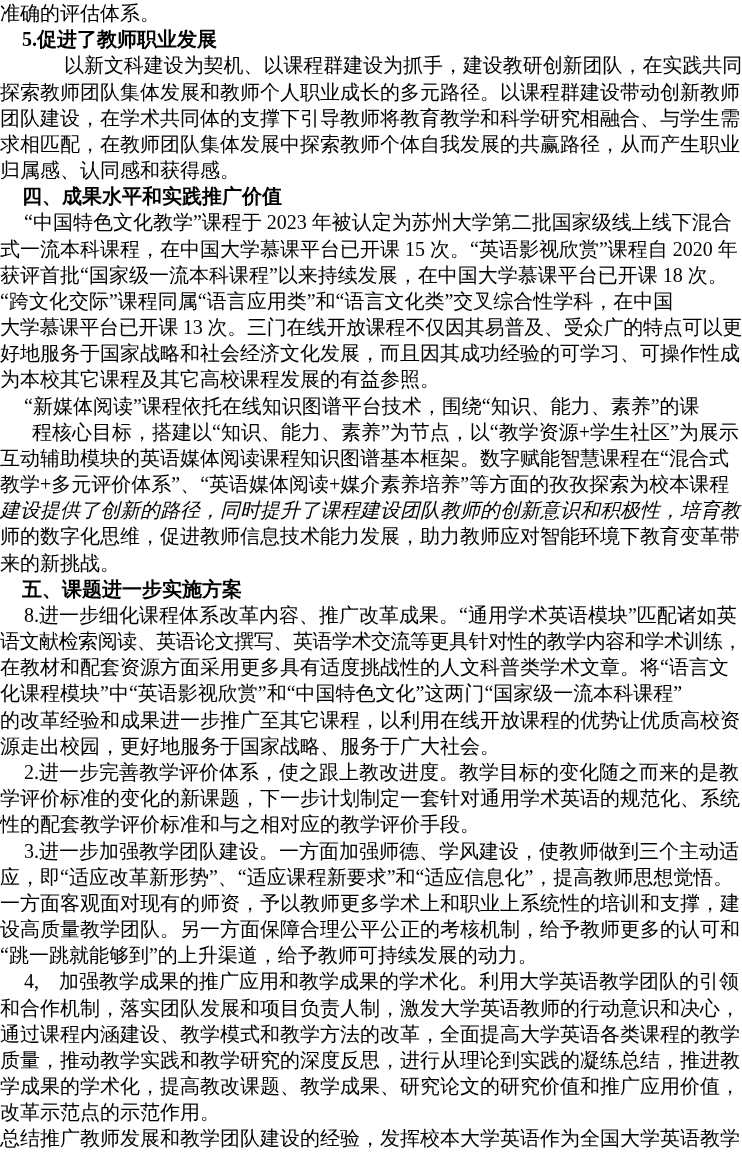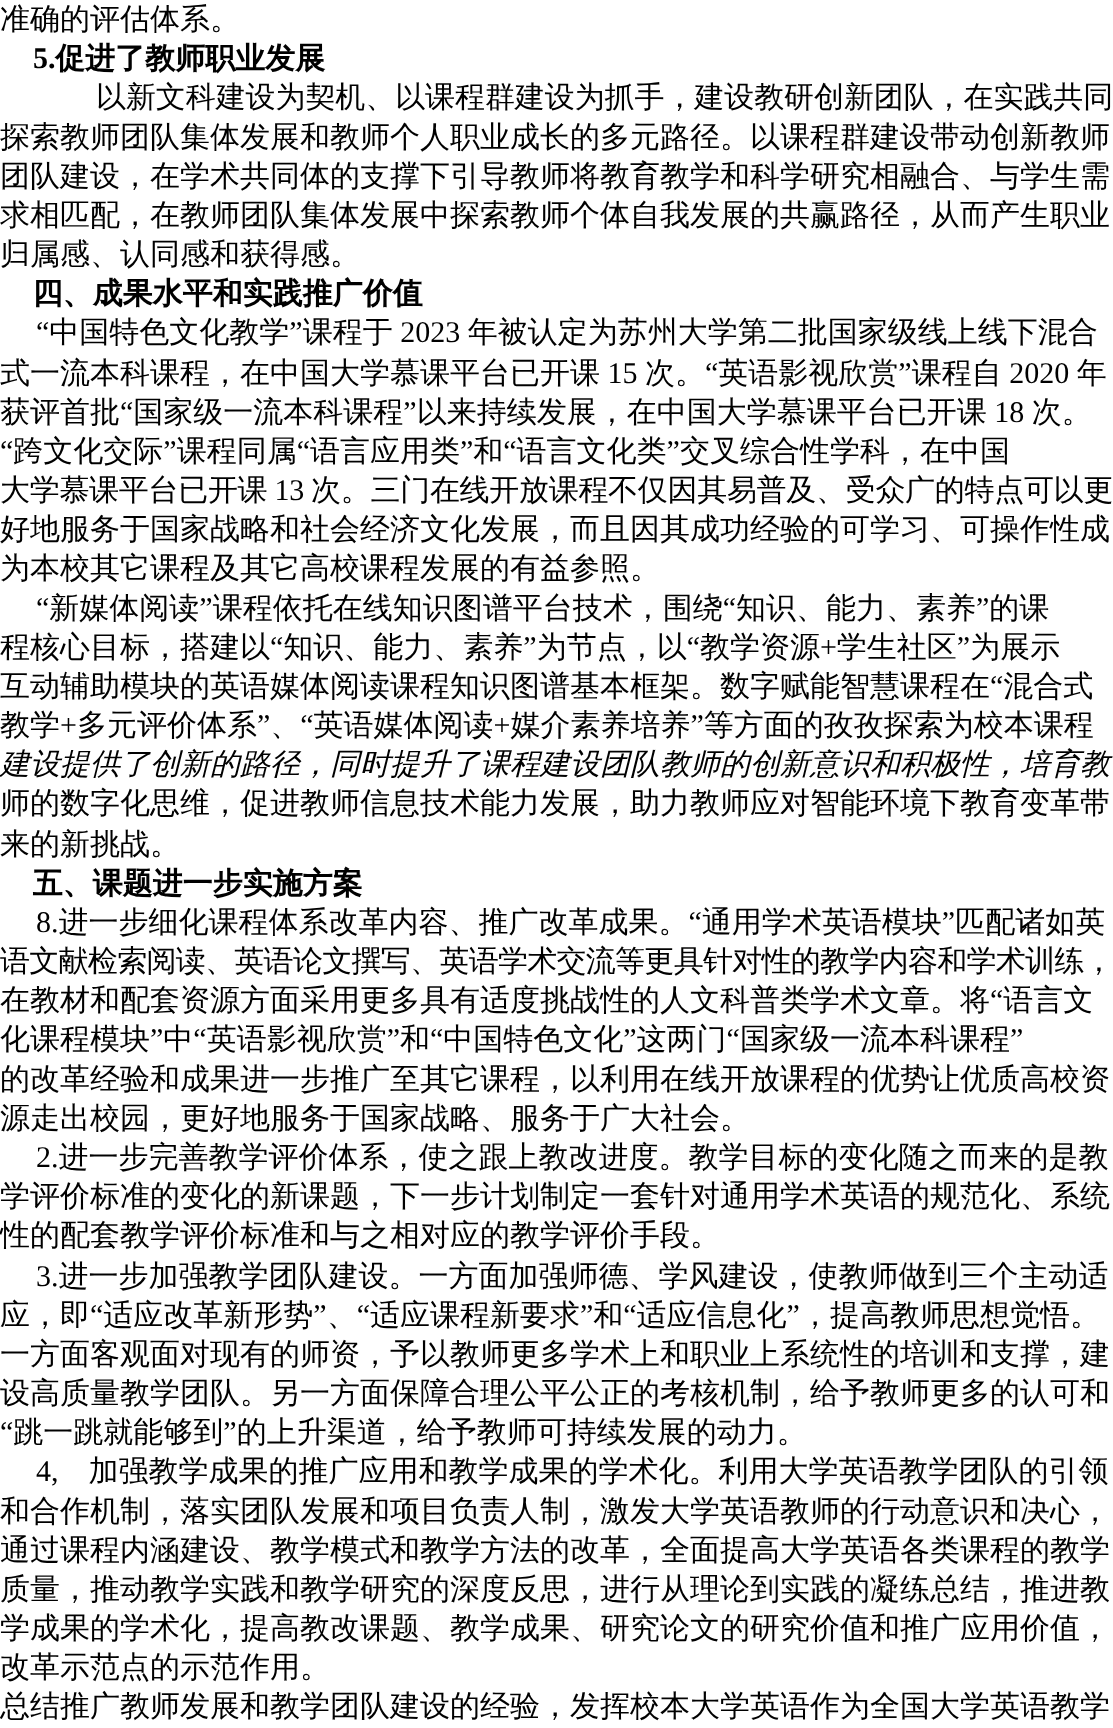--- a/index.html
+++ b/index.html
@@ -48,21 +48,21 @@
     <div class="line" style="letter-spacing: 0px;">归属感、认同感和获得感。</div>
     <div class="line heading" style="letter-spacing: 0px;">四、成果水平和实践推广价值</div>
     <div class="line fill first-indent" style="letter-spacing: 0px;">“中国特色文化教学”课程于 2023 年被认定为苏州大学第二批国家级线上线下混合</div>
     <div class="line fill" style="letter-spacing: 0px;">式一流本科课程，在中国大学慕课平台已开课 15 次。“英语影视欣赏”课程自 2020 年</div>
     <div class="line fill" style="letter-spacing: 0px;">获评首批“国家级一流本科课程”以来持续发展，在中国大学慕课平台已开课 18 次。</div>
     <div class="line fill" style="letter-spacing: 0px;">“跨文化交际”课程同属“语言应用类”和“语言文化类”交叉综合性学科，在中国</div>
     <div class="line fill" style="letter-spacing: -0.2px;">大学慕课平台已开课 13 次。三门在线开放课程不仅因其易普及、受众广的特点可以更</div>
     <div class="line fill" style="letter-spacing: 0px;">好地服务于国家战略和社会经济文化发展，而且因其成功经验的可学习、可操作性成</div>
     <div class="line" style="letter-spacing: 0px;">为本校其它课程及其它高校课程发展的有益参照。</div>
     <div class="line fill first-indent" style="letter-spacing: 0px;">“新媒体阅读”课程依托在线知识图谱平台技术，围绕“知识、能力、素养”的课</div>
-    <div class="line fill" style="letter-spacing: 0px;">程核心目标，搭建以“知识、能力、素养”为节点，以“教学资源+学生社区”为展示</div>
+    <div class="line fill" style="letter-spacing: 0px; padding-left: 32px;">程核心目标，搭建以“知识、能力、素养”为节点，以“教学资源+学生社区”为展示</div>
     <div class="line fill" style="letter-spacing: 0px;">互动辅助模块的英语媒体阅读课程知识图谱基本框架。数字赋能智慧课程在“混合式</div>
     <div class="line fill" style="letter-spacing: 0px;">教学+多元评价体系”、“英语媒体阅读+媒介素养培养”等方面的孜孜探索为校本课程</div>
     <div class="line fill" style="letter-spacing: 0px; font-style: italic;">建设提供了创新的路径，同时提升了课程建设团队教师的创新意识和积极性，培育教</div>
     <div class="line fill" style="letter-spacing: 0px;">师的数字化思维，促进教师信息技术能力发展，助力教师应对智能环境下教育变革带</div>
     <div class="line" style="letter-spacing: 0px;">来的新挑战。</div>
     <div class="line heading" style="letter-spacing: 0px;">五、课题进一步实施方案</div>
     <div class="line fill first-indent" style="letter-spacing: 0px;">8.进一步细化课程体系改革内容、推广改革成果。“通用学术英语模块”匹配诸如英</div>
     <div class="line fill" style="letter-spacing: -0.473684px;">语文献检索阅读、英语论文撰写、英语学术交流等更具针对性的教学内容和学术训练，</div>
     <div class="line fill" style="letter-spacing: 0px;">在教材和配套资源方面采用更多具有适度挑战性的人文科普类学术文章。将“语言文</div>
     <div class="line fill" style="letter-spacing: 0px;">化课程模块”中“英语影视欣赏”和“中国特色文化”这两门“国家级一流本科课程”</div>

